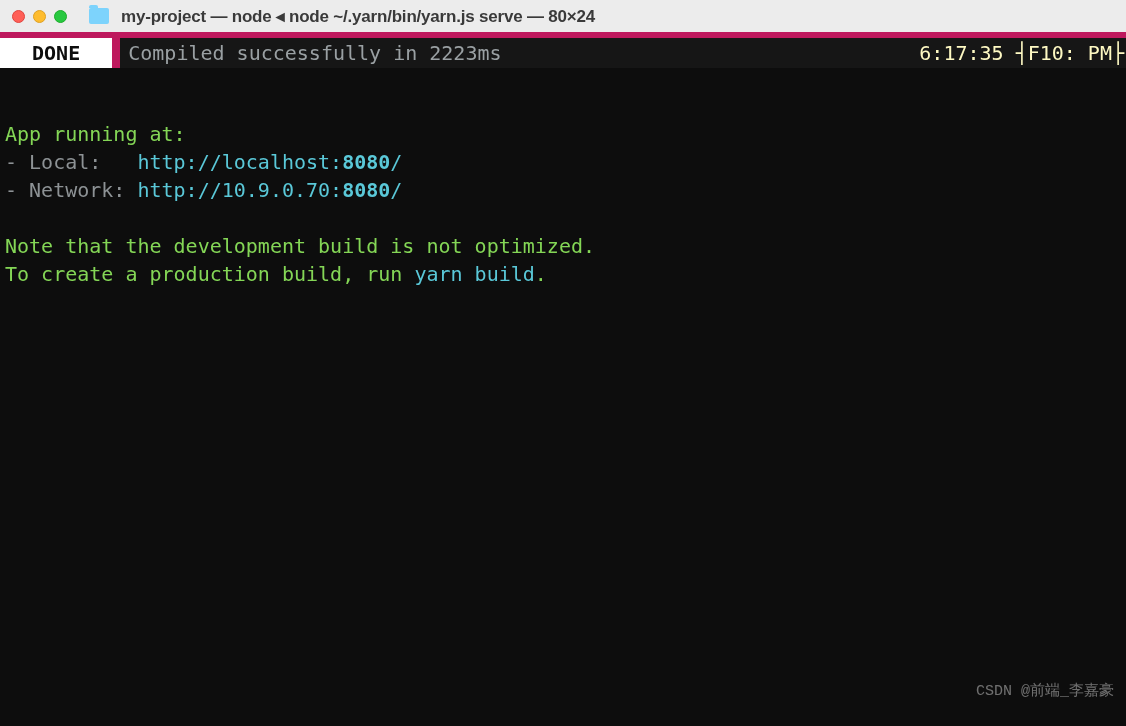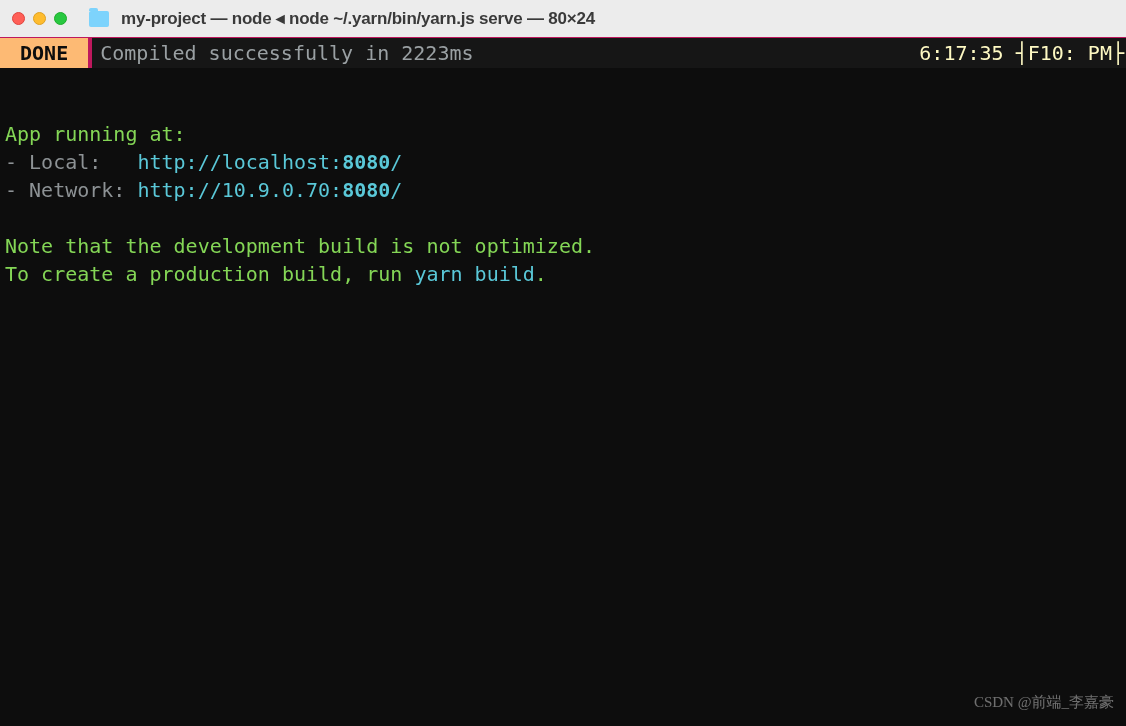--- a/index.html
+++ b/index.html
@@ -11,21 +11,21 @@
       width: 1126px;
       height: 726px;
       background: #0f0f0f;
       font-family: "SF Mono", Menlo, Monaco, Consolas, monospace;
       overflow: hidden;
       position: relative;
     }
     .titlebar {
       height: 38px;
       background: #ececec;
-      border-bottom: 1px solid #be185d;
+      border-bottom: 6px solid #be185d;
       display: flex;
       align-items: center;
       padding: 0 12px;
       gap: 8px;
     }
     .traffic-lights {
       display: flex;
       gap: 8px;
       align-items: center;
     }
@@ -72,28 +72,28 @@
       line-height: 28px;
     }
     .status-line {
       display: flex;
       align-items: center;
       height: 30px;
       background: rgba(255,255,255,0.04);
       padding: 0;
     }
     .done-badge {
-      background: #fdba74;
+      background: #ffffff;
       color: #0d0d0d;
       font-weight: 700;
-      padding: 0 8px;
+      padding: 0 20px;
       height: 100%;
       display: flex;
       align-items: center;
-      border-right: 4px solid #be185d;
+      border-right: 8px solid #be185d;
       white-space: pre;
     }
     .status-msg {
       color: #9aa0a3;
       padding-left: 8px;
       flex: 1;
       white-space: pre;
     }
     .clock {
       color: #fef9c3;
@@ -104,23 +104,23 @@
       padding: 24px 22px 0 5px;
       white-space: pre;
     }
     .green { color: #84d656; }
     .gray { color: #8d9295; }
     .cyan { color: #5ac8d8; }
     .cyan-bold { color: #5ac8d8; font-weight: 700; }
     .watermark {
       position: absolute;
       right: 12px;
-      bottom: 10px;
+      bottom: 20px;
       color: rgba(230,230,230,0.45);
-      font-family: Liberation Serif, serif;
+      font-family: Liberation Mono, monospace;
       font-size: 15px;
       pointer-events: none;
     }
   </style>
 </head>
 <body>
 
 <div class="titlebar">
   <div class="traffic-lights">
     <div class="tl tl-close"></div>

